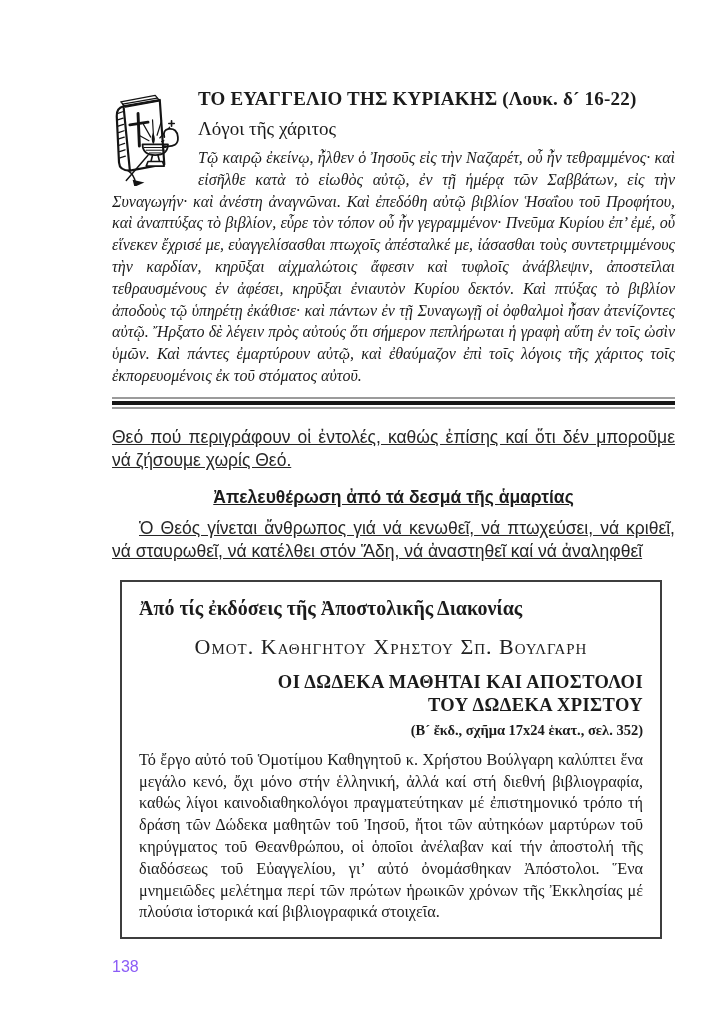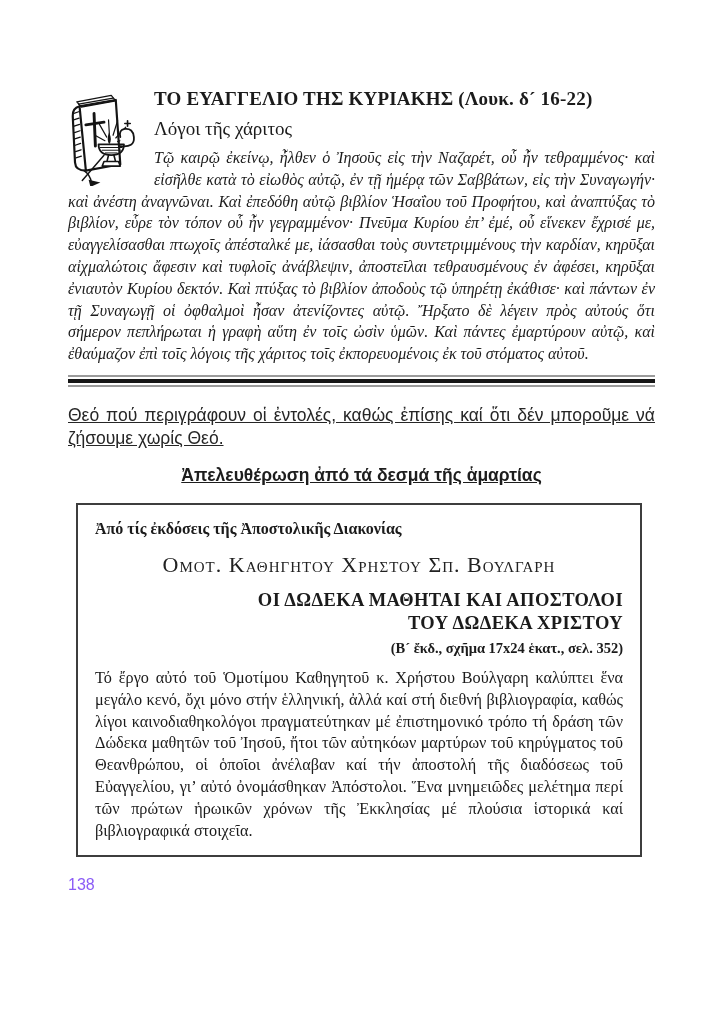--- a/index.html
+++ b/index.html
@@ -9,21 +9,21 @@
     font-family: "Liberation Serif", "DejaVu Serif", serif;
     color: #1b1b1b;
     -webkit-font-smoothing: antialiased;
   }
   .page {
     position: relative;
     width: 720px; height: 1024px;
     overflow: hidden;
     background: #ffffff;
   }
-  .content { padding: 88px 65px 0 68px; }
+  .content { padding: 88px 45px 0 68px; margin-left: 44px; }
 
   
   .gospel-header { position: relative; }
   .header-icon {
     float: left;
     width: 80px; height: 96px;
     margin: 2px 10px 2px -4px;
   }
   .gospel-title {
     font-size: 19px; font-weight: bold;
@@ -73,21 +73,21 @@
   }
 
   
   .ad-box {
     margin: 17px 13px 0 8px;
     border: 2px solid #3d3d3d;
     padding: 15px 17px 13px 17px;
     background: #ffffff;
   }
   .ad-publisher {
-    font-weight: bold; font-size: 16px;
+    font-weight: bold; font-size: 20px;
     margin: 0 0 14px 0;
   }
   .ad-author {
     text-align: center;
     font-variant: small-caps;
     font-size: 22px;
     letter-spacing: 1px;
     margin: 0 0 11px 0;
     color: #222222;
   }
@@ -203,20 +203,21 @@
     <div class="divider">
       <div class="thin"></div>
         <div class="gap"></div>
         <div class="thick"></div>
         <div class="gap"></div>
         <div class="thin"></div>
     </div>
 
     <p class="sans body-cont">Θεό πού περιγράφουν οἱ ἐντολές, καθώς ἐπίσης καί ὅτι δέν μποροῦμε νά ζήσουμε χωρίς Θεό.</p>
     <h3 class="sans section-heading">Ἀπελευθέρωση ἀπό τά δεσμά τῆς ἁμαρτίας</h3>
+    <p class="sans body-para">Ὁ Θεός γίνεται ἄνθρωπος γιά νά κενωθεῖ, νά πτωχεύσει, νά κριθεῖ, νά σταυρωθεῖ, νά κατέλθει στόν Ἅδη, νά ἀναστηθεῖ καί νά ἀναληφθεῖ</p>
 
     <div class="ad-box">
       <p class="ad-publisher">Ἀπό τίς ἐκδόσεις τῆς Ἀποστολικῆς Διακονίας</p>
       <p class="ad-author">Ομοτ. Καθηγητου Χρηστου Σπ. Βουλγαρη</p>
       <p class="ad-title"><span>ΟΙ ΔΩΔΕΚΑ ΜΑΘΗΤΑΙ ΚΑΙ ΑΠΟΣΤΟΛΟΙ</span><br><span>ΤΟΥ ΔΩΔΕΚΑ ΧΡΙΣΤΟΥ</span></p>
       <p class="ad-edition">(Β´ ἔκδ., σχῆμα 17x24 ἑκατ., σελ. 352)</p>
       <p class="ad-description">Τό ἔργο αὐτό τοῦ Ὁμοτίμου Καθηγητοῦ κ. Χρήστου Βούλγαρη καλύπτει ἕνα μεγάλο κενό, ὄχι μόνο στήν ἑλληνική, ἀλλά καί στή διεθνή βιβλιογραφία, καθώς λίγοι καινοδιαθηκολόγοι πραγματεύτηκαν μέ ἐπιστημονικό τρόπο τή δράση τῶν Δώδεκα μαθητῶν τοῦ Ἰησοῦ, ἤτοι τῶν αὐτηκόων μαρτύρων τοῦ κηρύγματος τοῦ Θεανθρώπου, οἱ ὁποῖοι ἀνέλαβαν καί τήν ἀποστολή τῆς διαδόσεως τοῦ Εὐαγγελίου, γι’ αὐτό ὀνομάσθηκαν Ἀπόστολοι. Ἕνα μνημειῶδες μελέτημα περί τῶν πρώτων ἡρωικῶν χρόνων τῆς Ἐκκλησίας μέ πλούσια ἱστορικά καί βιβλιογραφικά στοιχεῖα.</p>
     </div>
 
     <div class="page-number">138</div>

